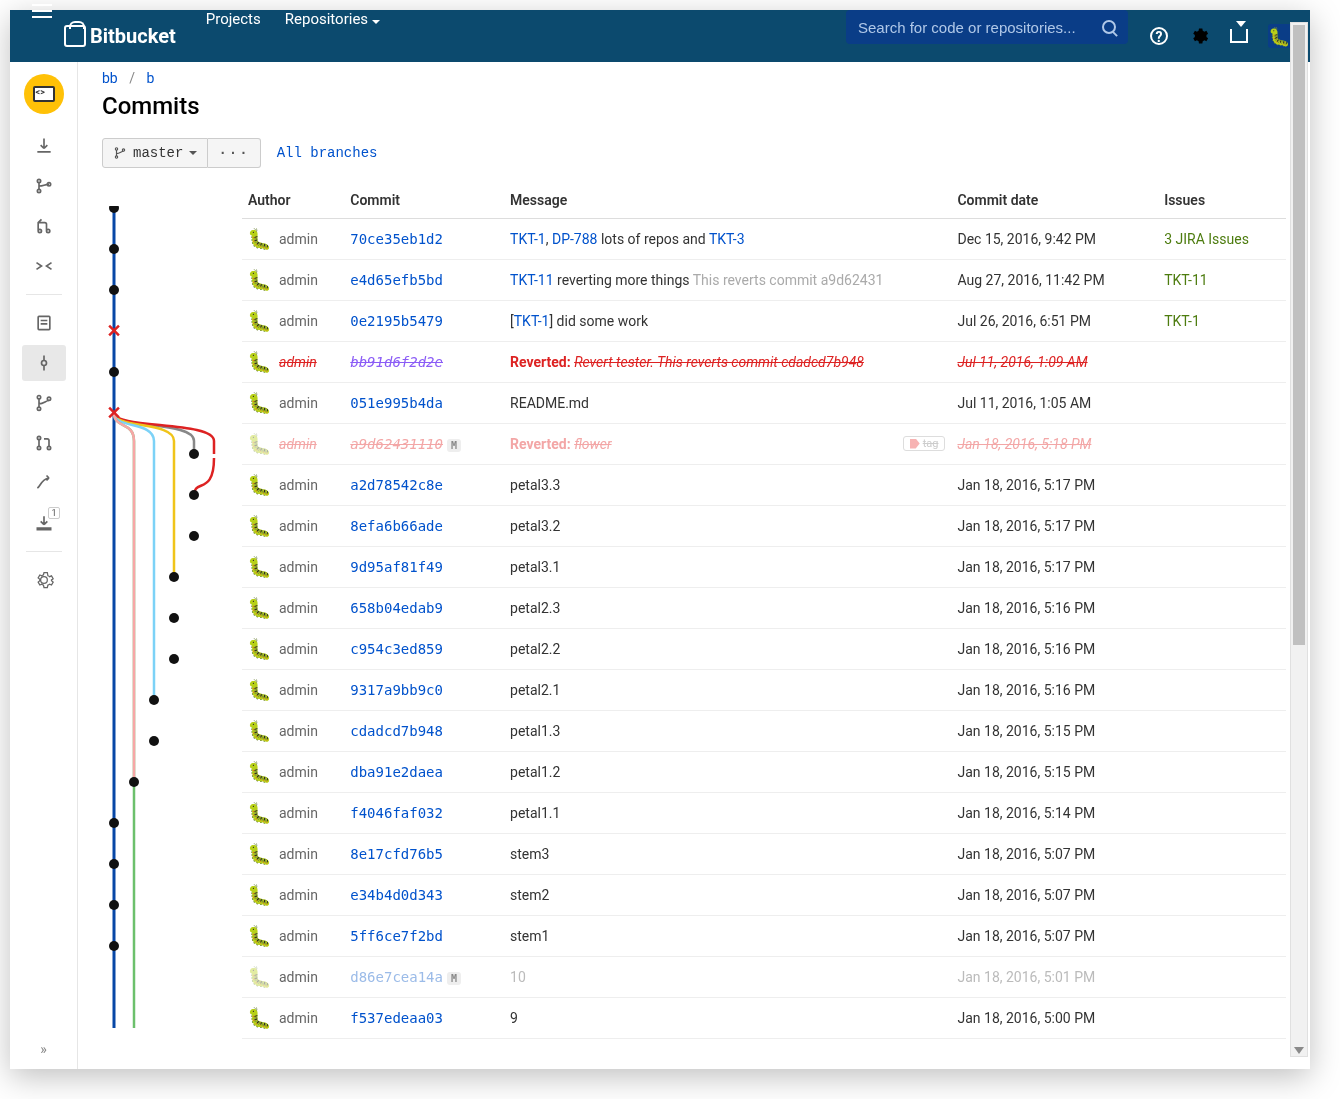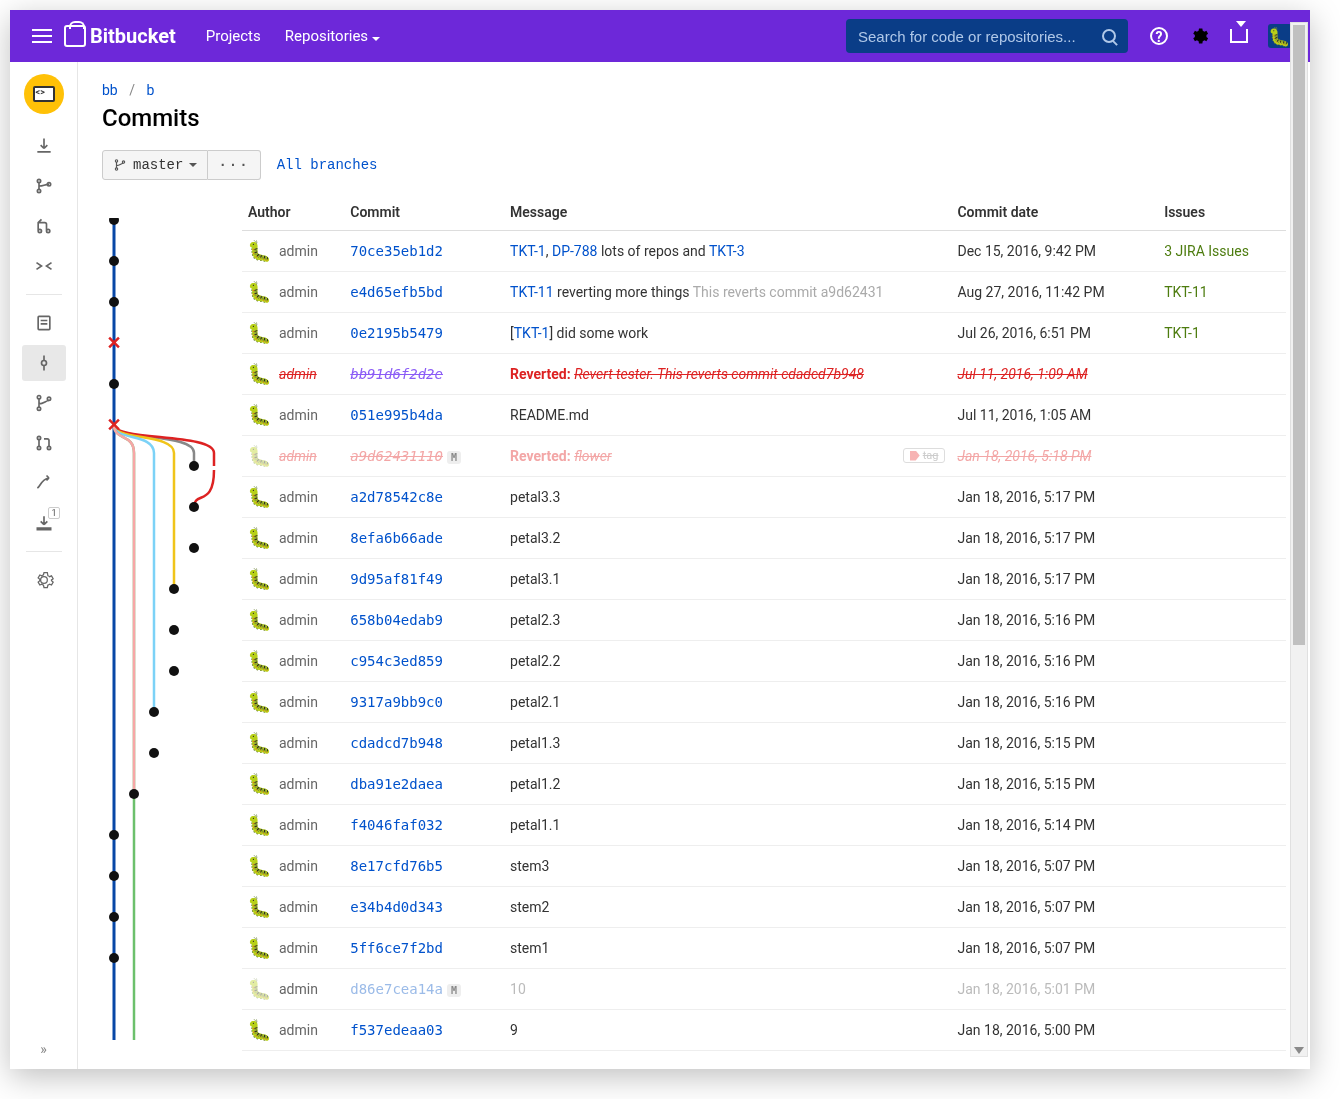--- a/index.html
+++ b/index.html
@@ -14,25 +14,24 @@
     position: relative;
   }
   .frame {
     position: absolute;
     top: 10px; left: 10px; right: 30px; bottom: 30px;
     background: #fff;
     box-shadow: 0 8px 30px rgba(0,0,0,0.25);
   }
   
   .topbar {
-    background: #6d28d9;
+    background: #0c4a6e;
     color: #fff;
     height: 52px;
     display: flex;
-    align-items: center;
     padding: 0 10px;
   }
   .hamburger { width: 44px; display:flex; justify-content:center; cursor:pointer;}
   .hamburger-lines { width:20px; height:2px; background:#fff; position:relative;}
   .hamburger-lines::before, .hamburger-lines::after { content:""; position:absolute; left:0; width:20px; height:2px; background:#fff;}
   .hamburger-lines::before { top:-6px;} .hamburger-lines::after { top:6px;}
   .brand { display:flex; align-items:center; font-weight:bold; font-size:20px; margin-right:18px;}
   .brand-icon { width:22px; height:22px; border:2px solid #fff; border-radius:3px; margin-right:4px; position:relative;}
   .brand-icon::before { content:""; position:absolute; top:-6px; left:3px; width:12px; height:6px; border:2px solid #fff; border-bottom:none; border-radius:6px 6px 0 0;}
   .topnav { color:#fff; margin: 0 12px; font-size:15px; cursor:pointer;}
@@ -63,21 +62,21 @@
   .proj-avatar-inner { width:22px; height:16px; background:#fff; border:2px solid #333; border-radius:2px; position:relative;}
   .proj-avatar-inner::before { content:"< >"; position:absolute; font-size:9px; font-weight:bold; left:1px; top:-1px; letter-spacing:-1px;}
   .rail-item { width:44px; height:36px; display:flex; align-items:center; justify-content:center; color:#666; cursor:pointer; border-radius:3px;}
   .rail-item.active { background:#e8e8e8; }
   .rail-sep { width:36px; height:1px; background:#e6e6e6; margin:6px 0;}
   .rail-svg { width:20px; height:20px; stroke:#666; fill:none; stroke-width:2;}
   .rail-expand { position:absolute; bottom:12px; left:0; right:0; display:flex; justify-content:center; color:#888; cursor:pointer;}
   
   .main {
     position:absolute; top:52px; left:68px; right:0; bottom:0;
-    padding: 20px 24px 0 24px;
+    padding: 8px 24px 0 24px;
     overflow:hidden;
   }
   .breadcrumb { font-size:14px; color:#888;}
   .breadcrumb a { color:#0052cc; text-decoration:none; }
   .breadcrumb .sep { margin:0 8px; color:#888;}
   .page-title { font-size:24px; font-weight:500; margin-top:6px; color:#000000;}
   .toolbar-row { display:flex; align-items:center; margin-top:18px;font-family:Liberation Mono, monospace;}
   .branch-btn { border:1px solid #ccc; background:#f5f5f5; padding:6px 10px; border-radius:3px 0 0 3px; display:flex; align-items:center; gap:6px; font-size:14px; cursor:pointer;}
   .branch-btn .caret { display:inline-block; width:0;height:0; border-left:4px solid transparent;border-right:4px solid transparent;border-top:4px solid #555;}
   .more-btn { border:1px solid #ccc; border-left:none; background:#f5f5f5; padding:6px 10px; border-radius:0 3px 3px 0; cursor:pointer; font-weight:bold; color:#555; letter-spacing:2px;}

